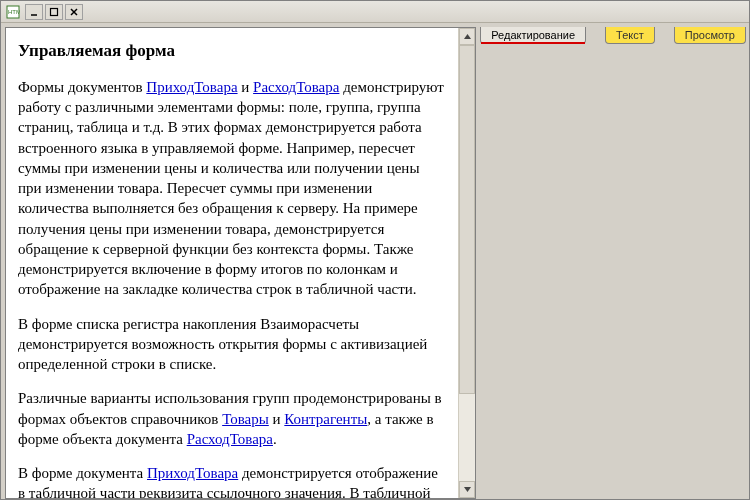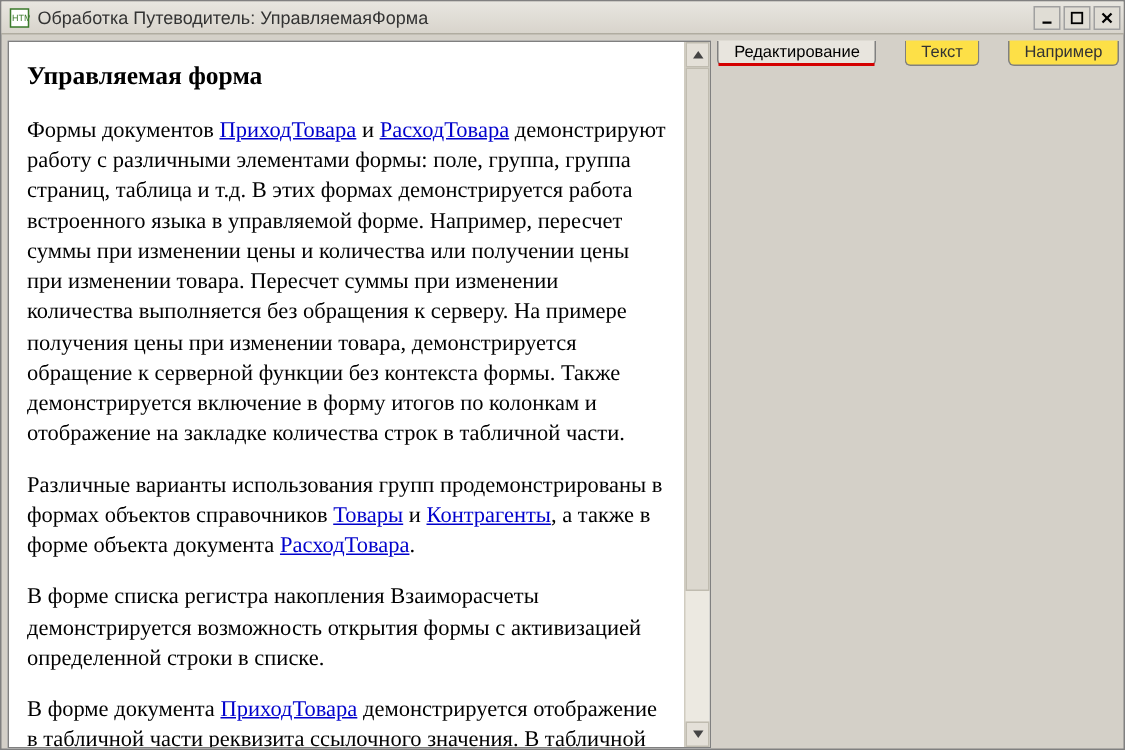--- a/index.html
+++ b/index.html
@@ -158,21 +158,20 @@
 
 <div class="window">
 
   <div class="titlebar">
     <span class="icon">
       <svg width="14" height="14" viewBox="0 0 14 14">
         <rect x="1" y="1" width="12" height="12" fill="#fff" stroke="#3a7a2a"></rect>
         <text x="2" y="9" font-size="6" fill="#3a7a2a" font-family="Arial">HTML</text>
       </svg>
     </span>
-    <span class="title">Обработка Путеводитель: УправляемаяФорма</span>
     <div class="win-btns">
       <div class="win-btn">
         <svg width="10" height="10" viewBox="0 0 10 10">
             <line x1="2" y1="8" x2="8" y2="8" stroke="#000" stroke-width="1.5"></line>
           </svg>
       </div>
       <div class="win-btn">
         <svg width="10" height="10" viewBox="0 0 10 10">
             <rect x="1.5" y="1.5" width="7" height="7" fill="none" stroke="#000" stroke-width="1.2"></rect>
           </svg>
@@ -189,25 +188,25 @@
   <div class="content-wrap">
     <div class="content-area">
       <div class="doc">
         <h3>Управляемая форма</h3>
 
         <p>
           <span>Формы документов </span><a href="#">ПриходТовара</a><span> и </span><a href="#">РасходТовара</a><span> демонстрируют работу с различными элементами формы: поле, группа, группа страниц, таблица и т.д. В этих формах демонстрируется работа встроенного языка в управляемой форме. Например, пересчет суммы при изменении цены и количества или получении цены при изменении товара. Пересчет суммы  при изменении  количества выполняется без обращения к серверу. На примере получения цены при изменении товара, демонстрируется обращение к серверной функции без контекста формы. Также демонстрируется включение в форму итогов по колонкам и отображение на закладке количества строк в табличной части.</span>
         </p>
 
 
+        <p>В форме списка регистра накопления Взаиморасчеты демонстрируется возможность открытия формы с активизацией определенной строки в списке.</p>
+
         <p>
           <span>Различные варианты использования групп продемонстрированы в формах объектов справочников </span><a href="#">Товары</a><span> и </span><a href="#">Контрагенты</a><span>, а также в форме объекта документа </span><a href="#">РасходТовара</a><span>.</span>
         </p>
-
-        <p>В форме списка регистра накопления Взаиморасчеты демонстрируется возможность открытия формы с активизацией определенной строки в списке.</p>
 
         <p>
           <span>В форме документа </span><a href="#">ПриходТовара</a><span> демонстрируется отображение в табличной части реквизита ссылочного значения. В табличной части Товары отображается артикул.</span>
         </p>
       </div>
 
       <div class="scrollbar">
         <div class="sb-btn">
           <svg width="9" height="9" viewBox="0 0 9 9">
               <polygon points="4.5,2 8,7 1,7" fill="#444"></polygon>
@@ -225,18 +224,18 @@
     </div>
 
     <div class="tabs">
       <div class="tab active">
         <span>Редактирование</span>
       </div>
       <div class="tab">
         <span>Текст</span>
       </div>
       <div class="tab">
-        <span>Например</span>
+        <span>Просмотр</span>
       </div>
     </div>
   </div>
 
 </div>
 
 </body></html>

